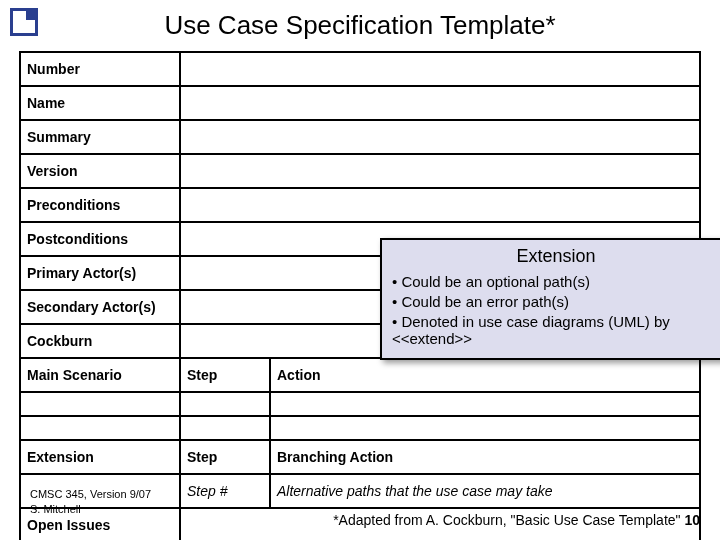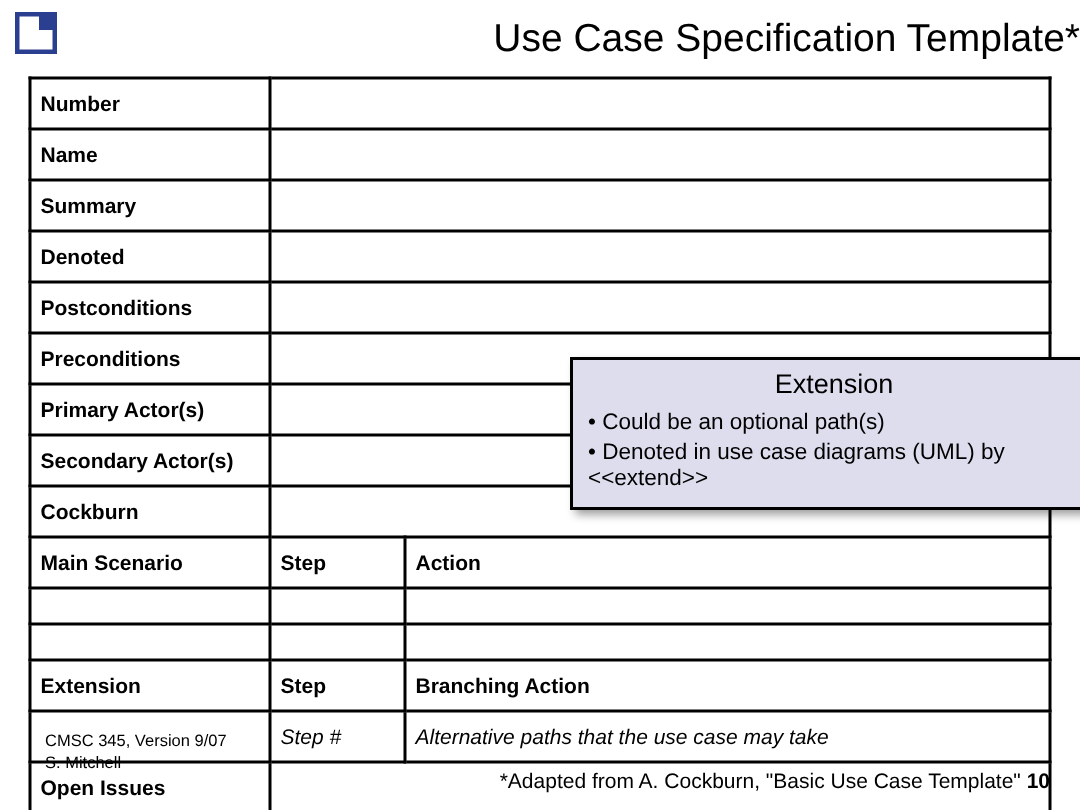--- a/index.html
+++ b/index.html
@@ -25,21 +25,21 @@
   .square::after {
     content: "";
     position: absolute;
     top: -3px;
     right: -3px;
     width: 12px;
     height: 12px;
     background: #2a3f8f;
   }
   .title {
-    text-align: right;
+    text-align: center;
     font-size: 26px;
     margin: 10px 0 10px 0;
     font-weight: normal;
   }
   .tbl {
     width: 680px;
     margin: 0 auto;
     border-collapse: collapse;
     table-layout: fixed;
   }
@@ -112,29 +112,29 @@
       </tr>
   <tr>
         <td>Name</td>
         <td colspan="2"></td>
       </tr>
   <tr>
         <td>Summary</td>
         <td colspan="2"></td>
       </tr>
   <tr>
-        <td>Denoted</td>
+        <td>Version</td>
+        <td colspan="2"></td>
+      </tr>
+  <tr>
+        <td>Preconditions</td>
         <td colspan="2"></td>
       </tr>
   <tr>
         <td>Postconditions</td>
-        <td colspan="2"></td>
-      </tr>
-  <tr>
-        <td>Preconditions</td>
         <td colspan="2"></td>
       </tr>
   <tr>
         <td>Primary Actor(s)</td>
         <td colspan="2"></td>
       </tr>
   <tr>
         <td>Secondary Actor(s)</td>
         <td colspan="2"></td>
       </tr>
@@ -170,20 +170,21 @@
   <tr>
         <td>Open Issues</td>
         <td colspan="2"></td>
       </tr>
 </tbody>
   </table>
 
 <div class="callout">
   <div class="callout-title">Extension</div>
   <div class="callout-item">• Could be an optional path(s)</div>
+  <div class="callout-item">• Could be an error path(s)</div>
   <div class="callout-item">• Denoted in use case diagrams (UML) by &lt;&lt;extend&gt;&gt;</div>
 </div>
 
 <div class="footer-left">
   <span>CMSC 345, Version 9/07</span><br>
   <span>S. Mitchell</span>
 </div>
 
 <div class="footer-right">
   <span>*Adapted from A. Cockburn, "Basic Use Case Template"</span>

